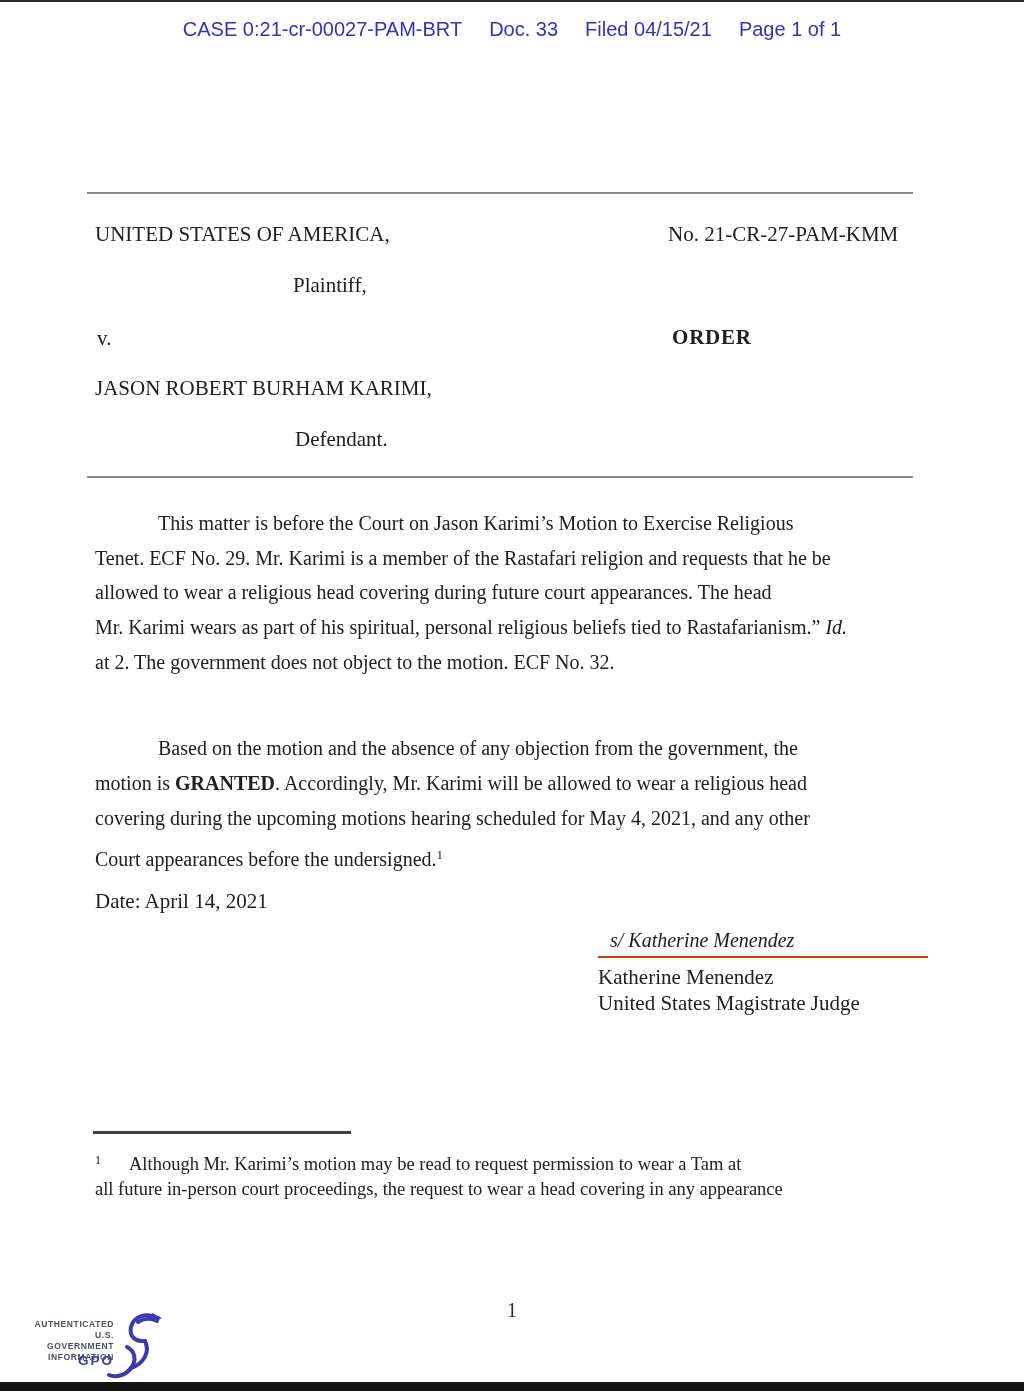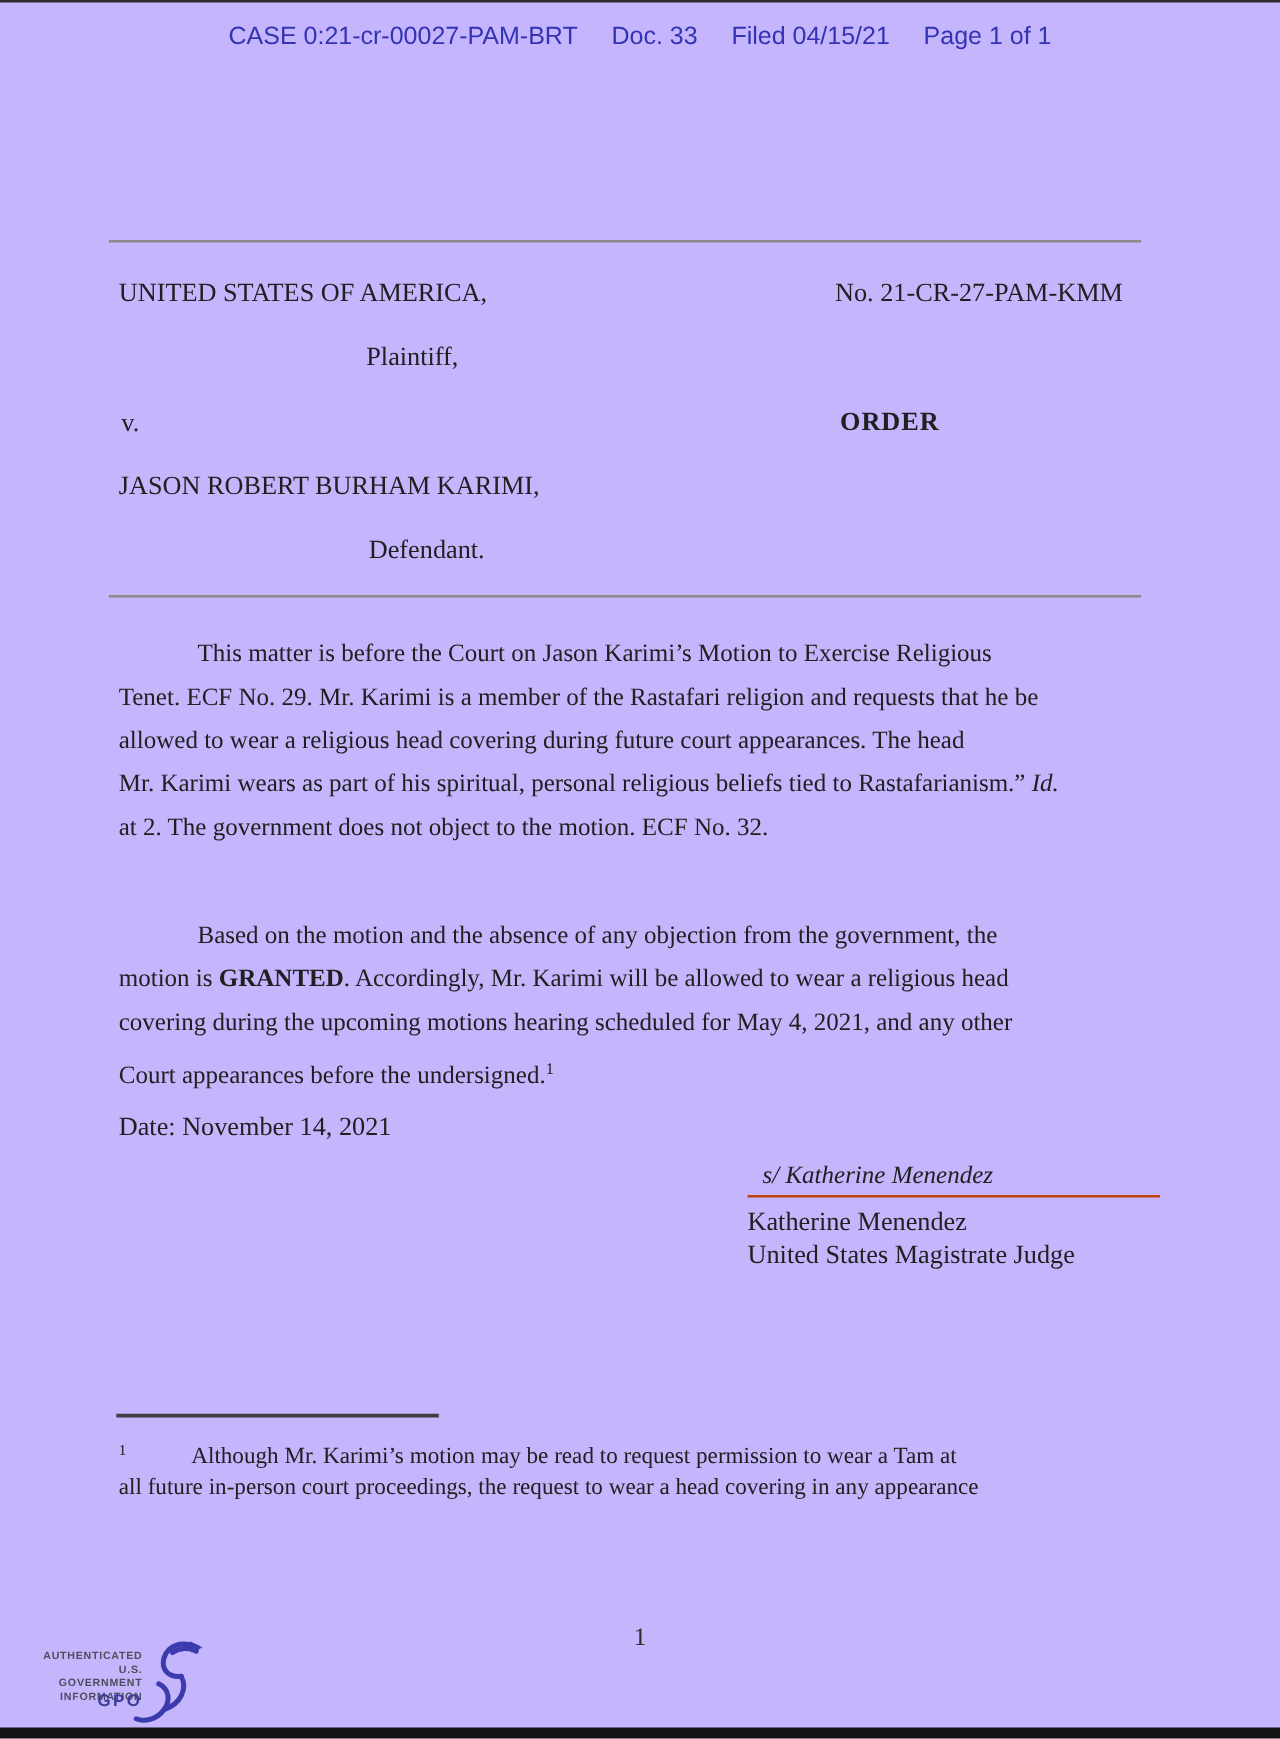--- a/index.html
+++ b/index.html
@@ -1,16 +1,16 @@
 <!DOCTYPE html>
 <html><head>
 <meta charset="utf-8">
 <style>
   html,body{margin:0;padding:0;background:#e9e9e9;}
-  .page{position:relative;width:1024px;height:1391px;background:#c4b5fd;overflow:hidden;
+  .page{position:relative;width:1024px;height:1391px;background:#ffffff;overflow:hidden;
         font-family:"Liberation Serif",serif;color:#202020;}
   .topline{position:absolute;top:0;left:0;width:1024px;height:2px;background:#2c2c2c;}
   .bottombar{position:absolute;left:0;top:1382px;width:1024px;height:9px;background:#141414;}
 
   
   .stamp{position:absolute;top:18px;left:0;width:100%;display:flex;justify-content:center;gap:27px;
          font-family:"Liberation Sans",sans-serif;font-size:20px;font-weight:500;color:#3333b3;}
 
   
   .court-title{position:absolute;top:124px;left:0;width:100%;text-align:center;
@@ -47,21 +47,21 @@
   .sig-line{width:318px;border-bottom:2px solid #c2410c;padding:0 0 4px 12px;
             font-style:italic;font-size:20px;white-space:nowrap;}
   .sig-name{margin-top:6px;line-height:26px;}
   .sig-title{line-height:26px;}
 
   
   .fn-rule{position:absolute;left:93px;top:1131px;width:258px;height:3px;background:#3f3f3f;}
   .footnote{position:absolute;left:95px;top:1148px;width:832px;font-size:18.5px;line-height:25.4px;}
   .footnote div{white-space:nowrap;}
   .fn-marker{font-size:12px;vertical-align:6px;}
-  .fn-first-text{margin-left:52px;}
+  .fn-first-text{margin-left:28px;}
 
   .pageno{position:absolute;top:1299px;left:0;width:100%;text-align:center;font-size:20px;color:#2b2b2b;}
 
   
   .gpo{position:absolute;left:30px;top:1310px;width:140px;height:72px;}
   .gpo-text{position:absolute;left:0;top:9px;width:84px;text-align:right;
             font-family:"Liberation Sans",sans-serif;font-size:8.5px;line-height:11px;
             letter-spacing:.6px;font-weight:bold;color:#4e4e5c;}
   .gpo-label{position:absolute;left:0;top:43px;width:84px;text-align:right;
              font-family:"Liberation Sans",sans-serif;font-size:13.5px;letter-spacing:2px;
@@ -103,21 +103,21 @@
     <div>at 2. The government does not object to the motion. ECF No. 32.</div>
   </div>
 
   <div class="para para-2">
     <div class="indent">Based on the motion and the absence of any objection from the government, the</div>
     <div><span>motion is </span><span class="bd">GRANTED</span><span>. Accordingly, Mr. Karimi will be allowed to wear a religious head</span></div>
     <div>covering during the upcoming motions hearing scheduled for May 4, 2021, and any other</div>
     <div><span>Court appearances before the undersigned.</span><span class="sup">1</span></div>
   </div>
 
-  <div class="date-line">Date: November 14, 2021</div>
+  <div class="date-line">Date: April 14, 2021</div>
 
   <div class="sig-block">
     <div class="sig-line">s/ Katherine Menendez</div>
     <div class="sig-name">Katherine Menendez</div>
     <div class="sig-title">United States Magistrate Judge</div>
   </div>
 
   <div class="fn-rule"></div>
 
   <div class="footnote">

